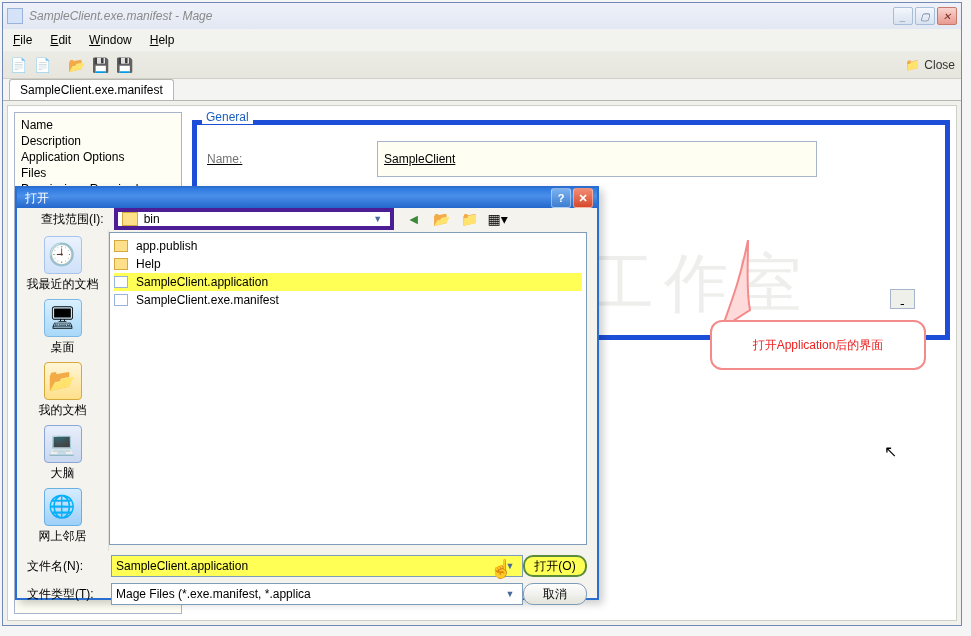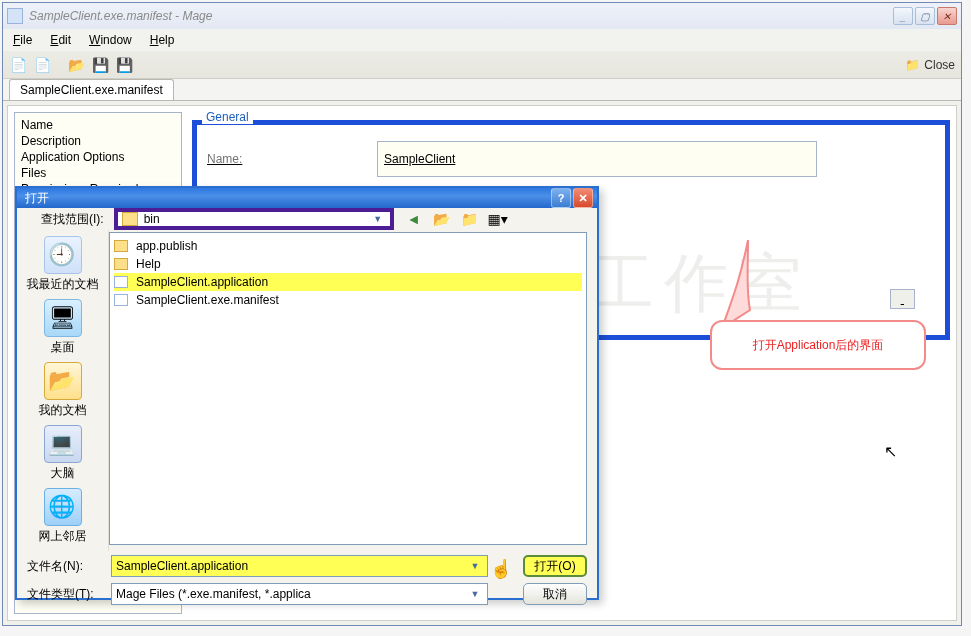--- a/index.html
+++ b/index.html
@@ -65,21 +65,21 @@
 .file-item .ficn {width:14px;height:12px;}
 .ficn.folder {background:#ffe08a;border:1px solid #d6a93c;}
 .ficn.app {background:#fff;border:1px solid #9ab3da;}
 .file-item.selected {background:#ffff55;}
 .fd-bottom { padding:4px 10px 12px 10px; }
 .fd-brow { display:flex; align-items:center; margin-bottom:6px; }
 .fd-brow label {width:84px;}
 .fd-brow .combo-in {flex:1; height:22px; border:1px solid #7f9db9; background:#fff; display:flex;align-items:center;padding:0 4px;}
 .fd-brow .combo-in.selected-file {background:#ffff55;}
 .fd-brow .combo-in .dd{margin-left:auto;width:16px;text-align:center;color:#4a6a9e;font-size:9px;}
-.fd-btn { width:64px; height:22px; border:1px solid #7f9db9; background:linear-gradient(#fefefe,#e4e4dc); border-radius:5px;margin-left:35px;}
+.fd-btn { width:64px; height:22px; border:1px solid #7f9db9; background:linear-gradient(#fefefe,#e4e4dc); border-radius:10px;}
 .fd-btn.open-h{background:#ffff55;border:2px solid #5a8c3a;}
 
 
 .callout { position:absolute; top:320px; left:710px; width:216px; height:50px; border:2px solid #f38b8b; border-radius:12px; background:#fff; color:#e22; display:flex;align-items:center;justify-content:center; font-size:14px;}
 .tail-shape {position:absolute; top:240px; left:720px; width:56px; height:90px;}
 .tail-shape svg{width:100%;height:100%;}
 
 
 .cursor-arrow { position:absolute; top:442px; left:884px; font-size:16px; color:#000;}
 .cursor-hand { position:absolute; top:558px; left:490px; font-size:18px;}

